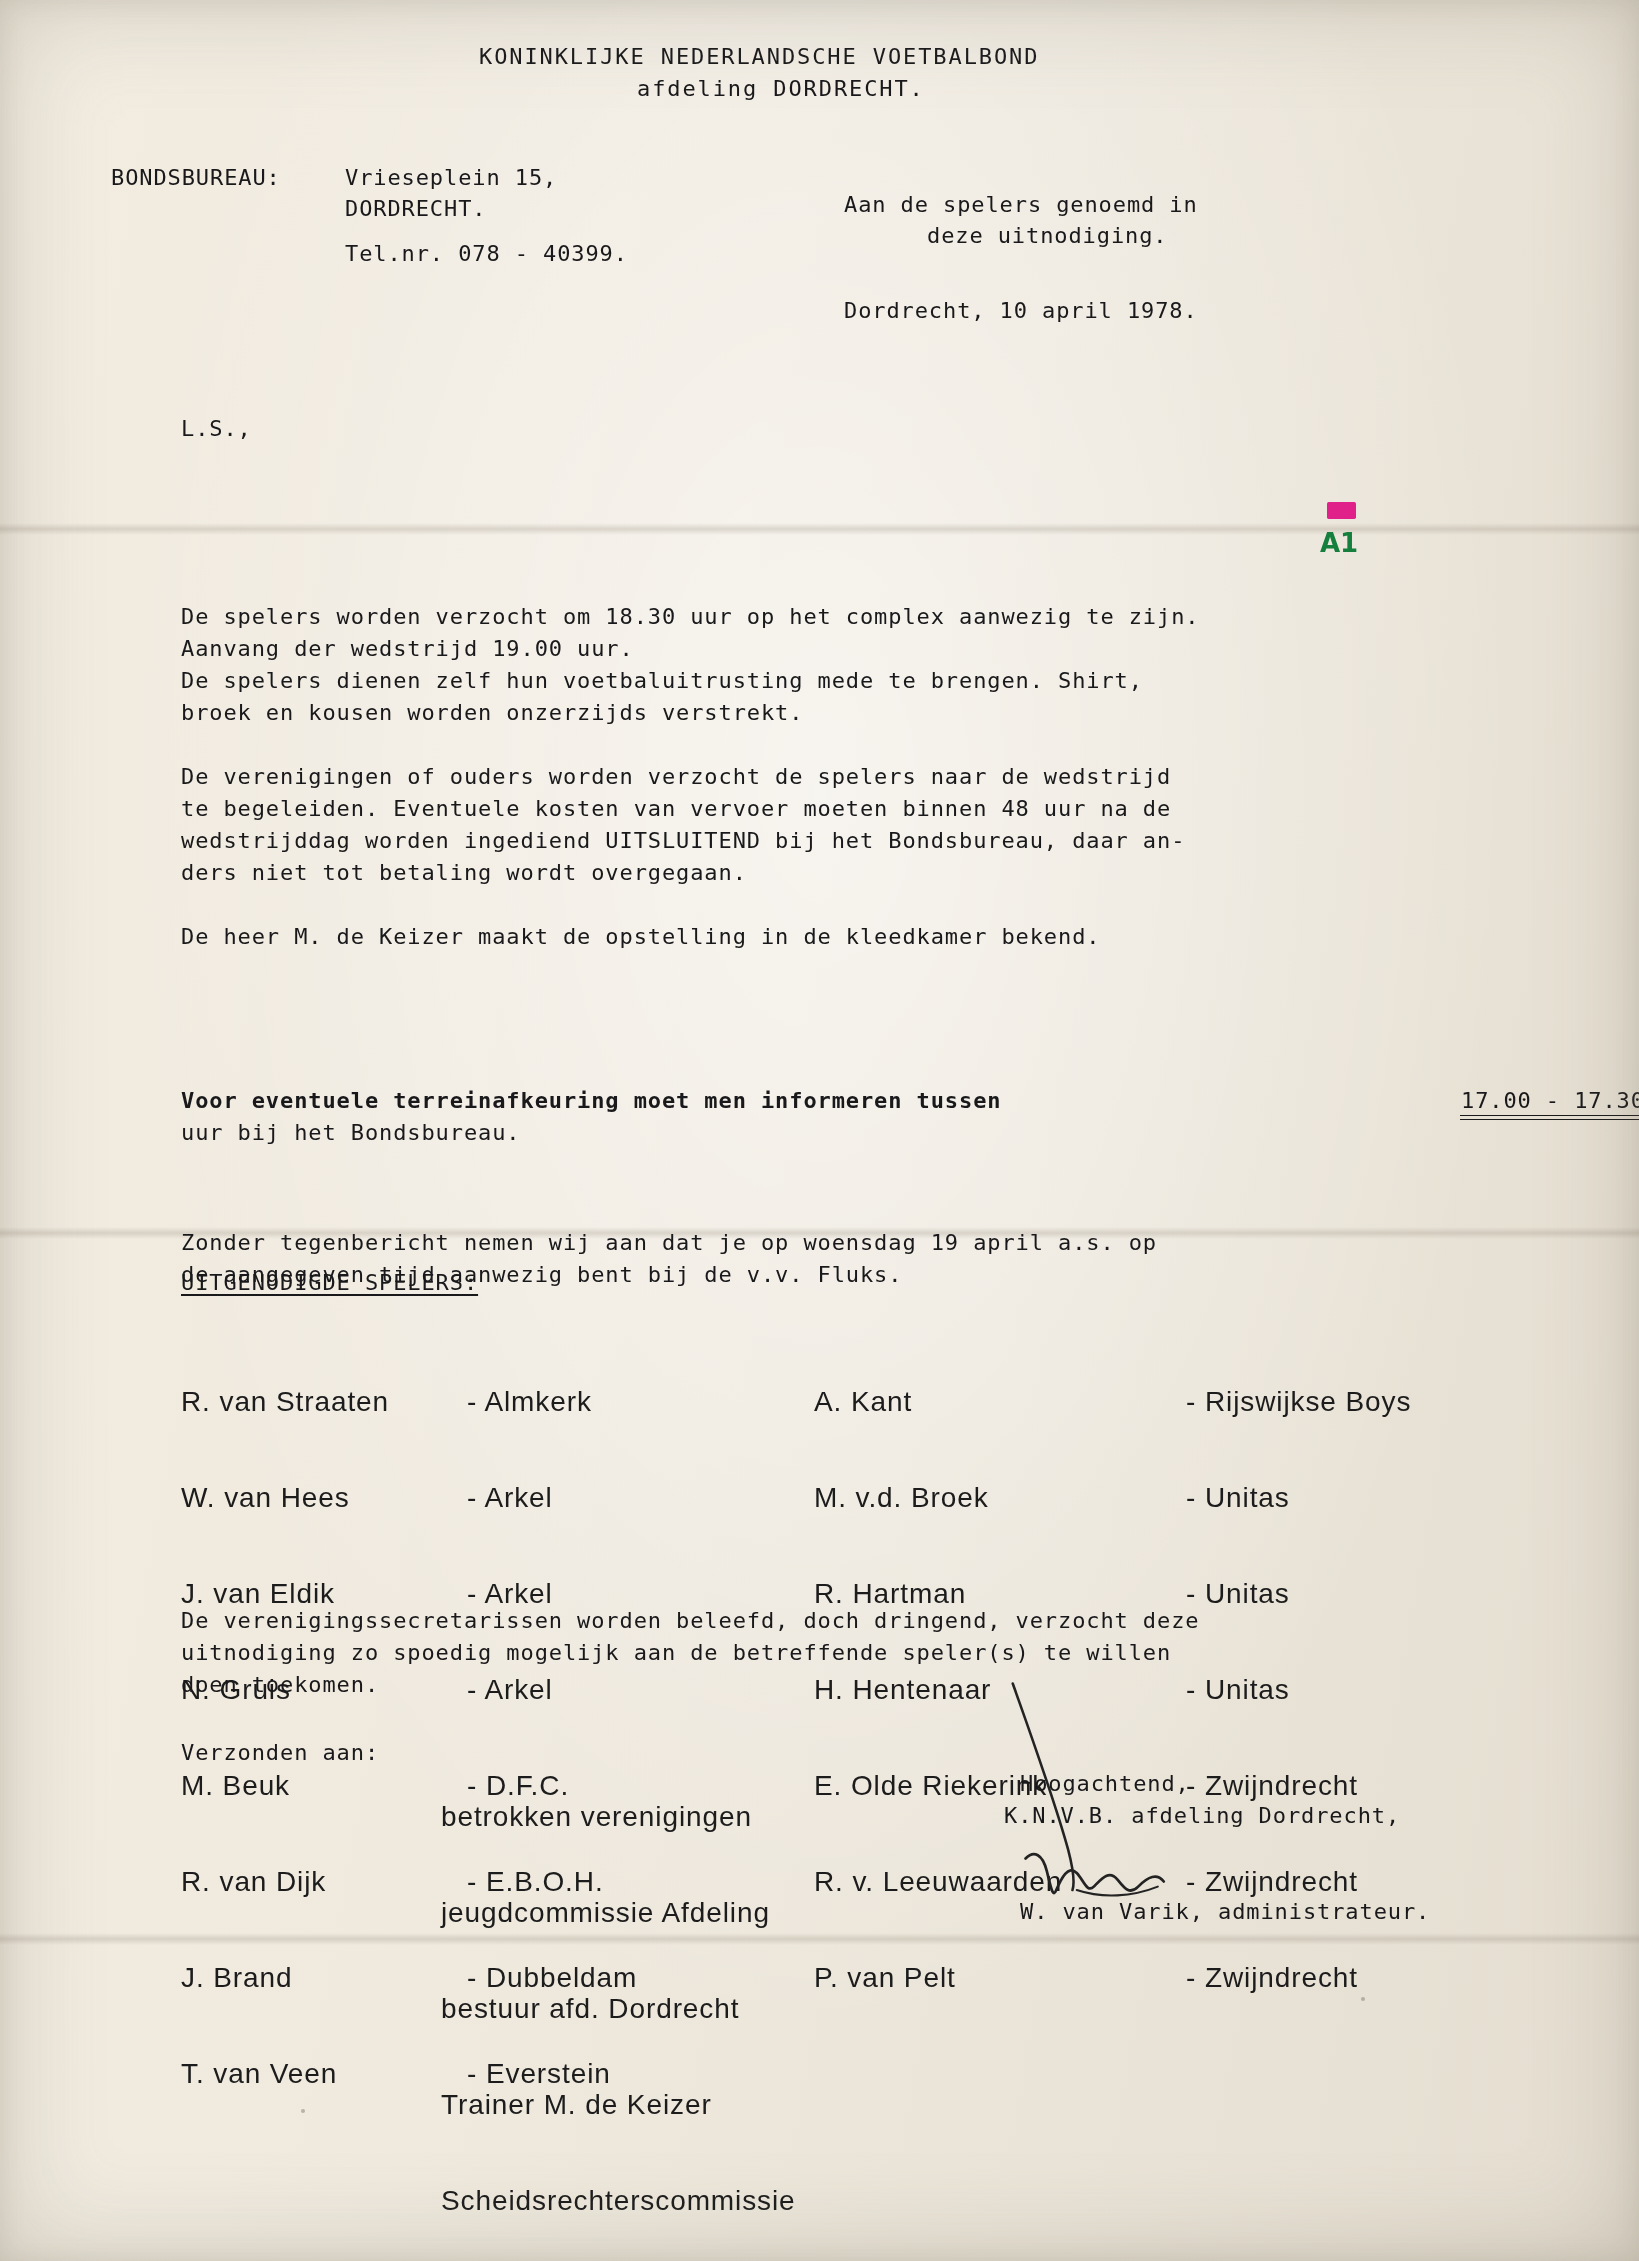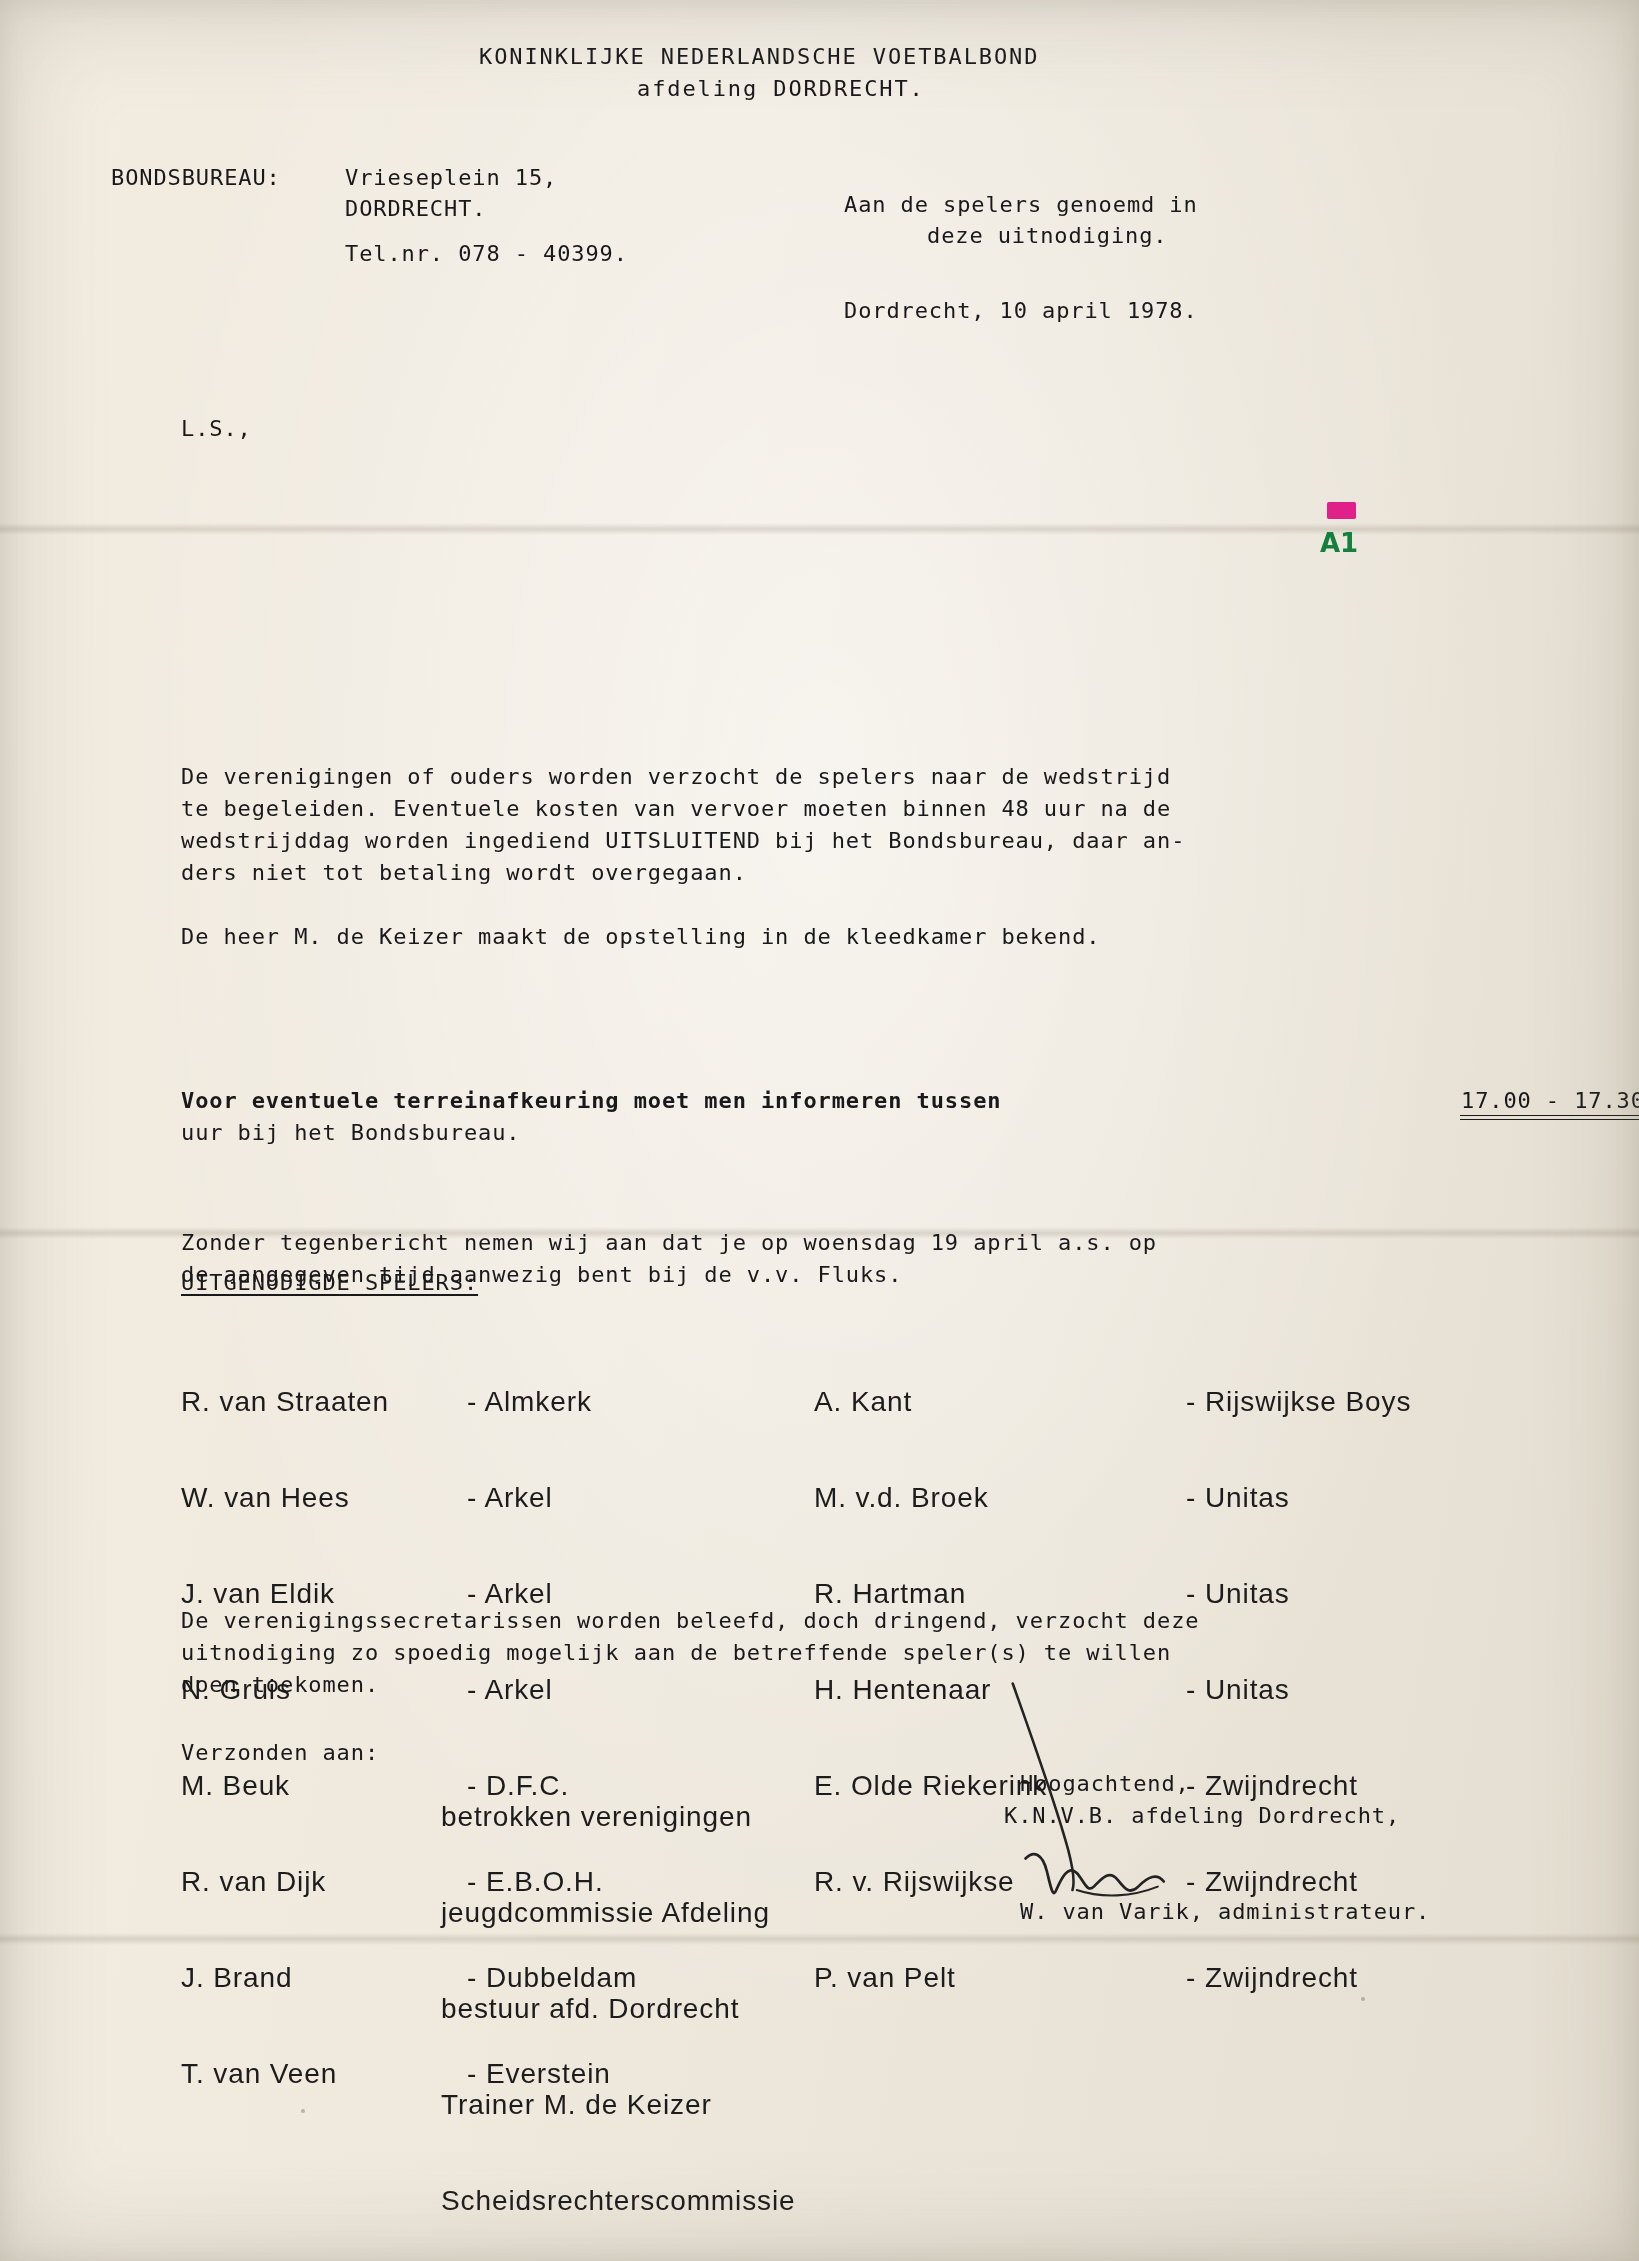--- a/index.html
+++ b/index.html
@@ -133,20 +133,24 @@
     <div class="t" style="left:927px; top:220px;">deze uitnodiging.</div>
 
     <div class="t" style="left:844px; top:295px;">Dordrecht, 10 april 1978.</div>
 
     <div class="t" style="left:181px; top:413px;">L.S.,</div>
 
 
     <div class="ann-box" style="left:1327px; top:502px; width:29px; height:17px;"></div>
     <div class="ann" style="left:1320px; top:528px; font-size:26px;">A1</div>
 
+    <div class="blk" style="left:181px; top:601px;">De spelers worden verzocht om 18.30 uur op het complex aanwezig te zijn.
+Aanvang der wedstrijd 19.00 uur.
+De spelers dienen zelf hun voetbaluitrusting mede te brengen. Shirt,
+broek en kousen worden onzerzijds verstrekt.</div>
 
     <div class="blk" style="left:181px; top:761px;">De verenigingen of ouders worden verzocht de spelers naar de wedstrijd
 te begeleiden. Eventuele kosten van vervoer moeten binnen 48 uur na de
 wedstrijddag worden ingediend UITSLUITEND bij het Bondsbureau, daar an-
 ders niet tot betaling wordt overgegaan.</div>
 
     <div class="blk" style="left:181px; top:921px;">De heer M. de Keizer maakt de opstelling in de kleedkamer bekend.</div>
 
 
     <div class="t" style="left:181px; top:1085px;font-weight:bold;">Voor eventuele terreinafkeuring moet men informeren tussen </div>
@@ -179,21 +183,21 @@
       <div><span>-</span> <span>Dubbeldam</span></div>
       <div><span>-</span> <span>Everstein</span></div>
     </div>
 
     <div class="speler-col" style="left:814px; top:1322px;">
       <div><span>A. Kant</span></div>
       <div><span>M. v.d. Broek</span></div>
       <div><span>R. Hartman</span></div>
       <div><span>H. Hentenaar</span></div>
       <div><span>E. Olde Riekerink</span></div>
-      <div><span>R. v. Rijswijkse</span></div>
+      <div><span>R. v. Leeuwaarden</span></div>
       <div><span>P. van Pelt</span></div>
     </div>
     <div class="speler-col" style="left:1186px; top:1322px;">
       <div><span>-</span> <span>Rijswijkse Boys</span></div>
       <div><span>-</span> <span>Unitas</span></div>
       <div><span>-</span> <span>Unitas</span></div>
       <div><span>-</span> <span>Unitas</span></div>
       <div><span>-</span> <span>Zwijndrecht</span></div>
       <div><span>-</span> <span>Zwijndrecht</span></div>
       <div><span>-</span> <span>Zwijndrecht</span></div>

